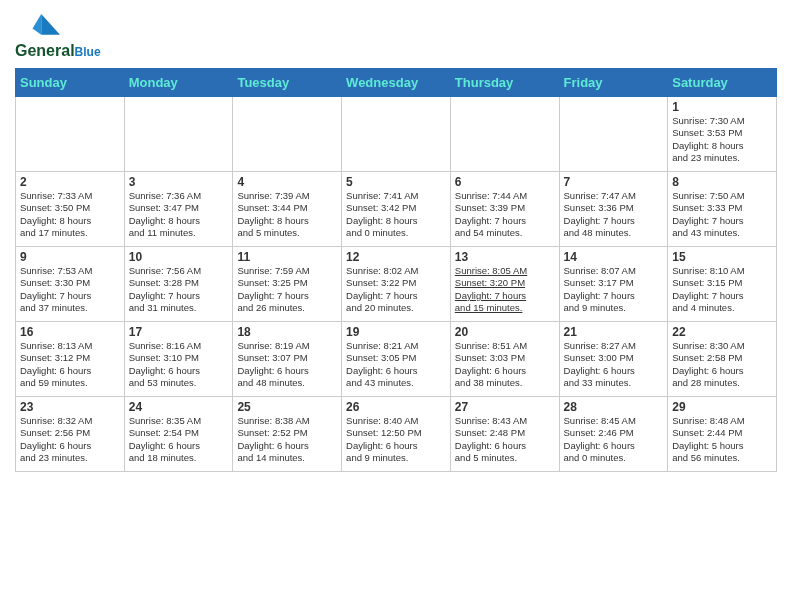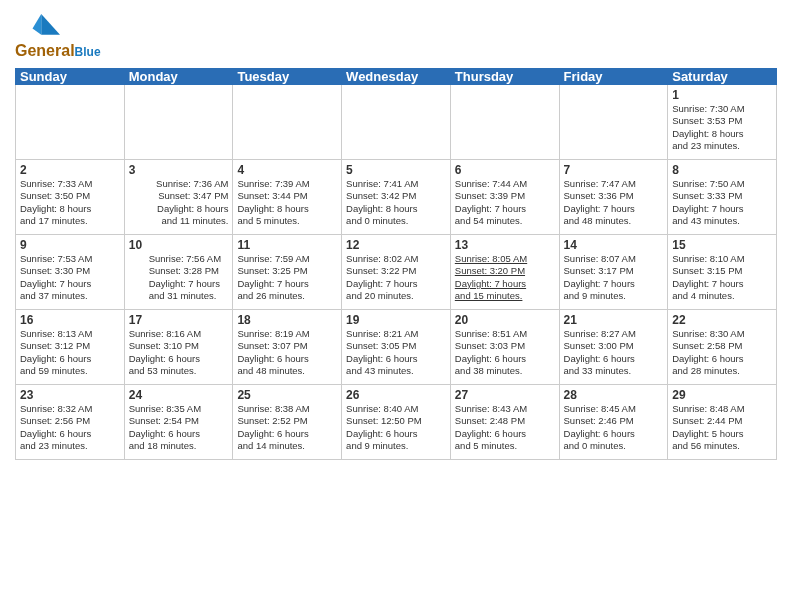--- a/index.html
+++ b/index.html
@@ -39,24 +39,24 @@
       font-size: 14px;
       color: #555;
     }
     .calendar {
       width: 100%;
       border-collapse: collapse;
       border: 1px solid #ccc;
     }
     .calendar th {
       background-color: #2a6db5;
-      color: #ffffff;
+      color: #5eead4;
       font-size: 13px;
       font-weight: bold;
-      padding: 0 4px;
+      padding: 6px 4px;
       text-align: left;
       border: 1px solid #2a6db5;
     }
     .calendar td {
       vertical-align: top;
       border: 1px solid #ccc;
       padding: 3px 4px;
       width: calc(100% / 7);
       min-height: 75px;
       height: 75px;
@@ -87,21 +87,21 @@
 <body>
 
 <div class="header-section">
   <div class="logo-area">
     <svg class="logo-icon" viewBox="0 0 80 45" xmlns="http://www.w3.org/2000/svg">
 
       <polygon points="42,5 72,38 42,38" fill="#1a7abf"></polygon>
       <polygon points="42,5 42,38 28,28" fill="#2a8fd4"></polygon>
     </svg>
     <div>
-      <span style="color:#a16207; font-size:16px; font-weight:bold;">General</span><span style="color:#1a7abf; font-size:12px; font-weight:bold;">Blue</span>
+      <span style="color:#14532d; font-size:16px; font-weight:bold;">General</span><span style="color:#1a7abf; font-size:12px; font-weight:bold;">Blue</span>
     </div>
   </div>
   <div class="title-area">
     <div class="month-title"></div>
     <div class="location-title"></div>
   </div>
 </div>
 
 <table class="calendar">
   <thead>
@@ -134,21 +134,21 @@
       <tr>
         <td>
           <span class="day-number">2</span>
           <div class="day-info" style="white-space: pre-line;">Sunrise: 7:33 AM
 Sunset: 3:50 PM
 Daylight: 8 hours
 and 17 minutes.</div>
         </td>
         <td>
           <span class="day-number">3</span>
-          <div class="day-info" style="white-space: pre-line; text-align: right;">Sunrise: 7:36 AM
+          <div class="day-info" style="white-space: pre-line;">Sunrise: 7:36 AM
 Sunset: 3:47 PM
 Daylight: 8 hours
 and 11 minutes.</div>
         </td>
         <td>
           <span class="day-number">4</span>
           <div class="day-info" style="white-space: pre-line;">Sunrise: 7:39 AM
 Sunset: 3:44 PM
 Daylight: 8 hours
 and 5 minutes.</div>
@@ -185,21 +185,21 @@
       <tr>
         <td>
           <span class="day-number">9</span>
           <div class="day-info" style="white-space: pre-line;">Sunrise: 7:53 AM
 Sunset: 3:30 PM
 Daylight: 7 hours
 and 37 minutes.</div>
         </td>
         <td>
           <span class="day-number">10</span>
-          <div class="day-info" style="white-space: pre-line; margin-left: 20px;">Sunrise: 7:56 AM
+          <div class="day-info" style="white-space: pre-line;">Sunrise: 7:56 AM
 Sunset: 3:28 PM
 Daylight: 7 hours
 and 31 minutes.</div>
         </td>
         <td>
           <span class="day-number">11</span>
           <div class="day-info" style="white-space: pre-line;">Sunrise: 7:59 AM
 Sunset: 3:25 PM
 Daylight: 7 hours
 and 26 minutes.</div>

